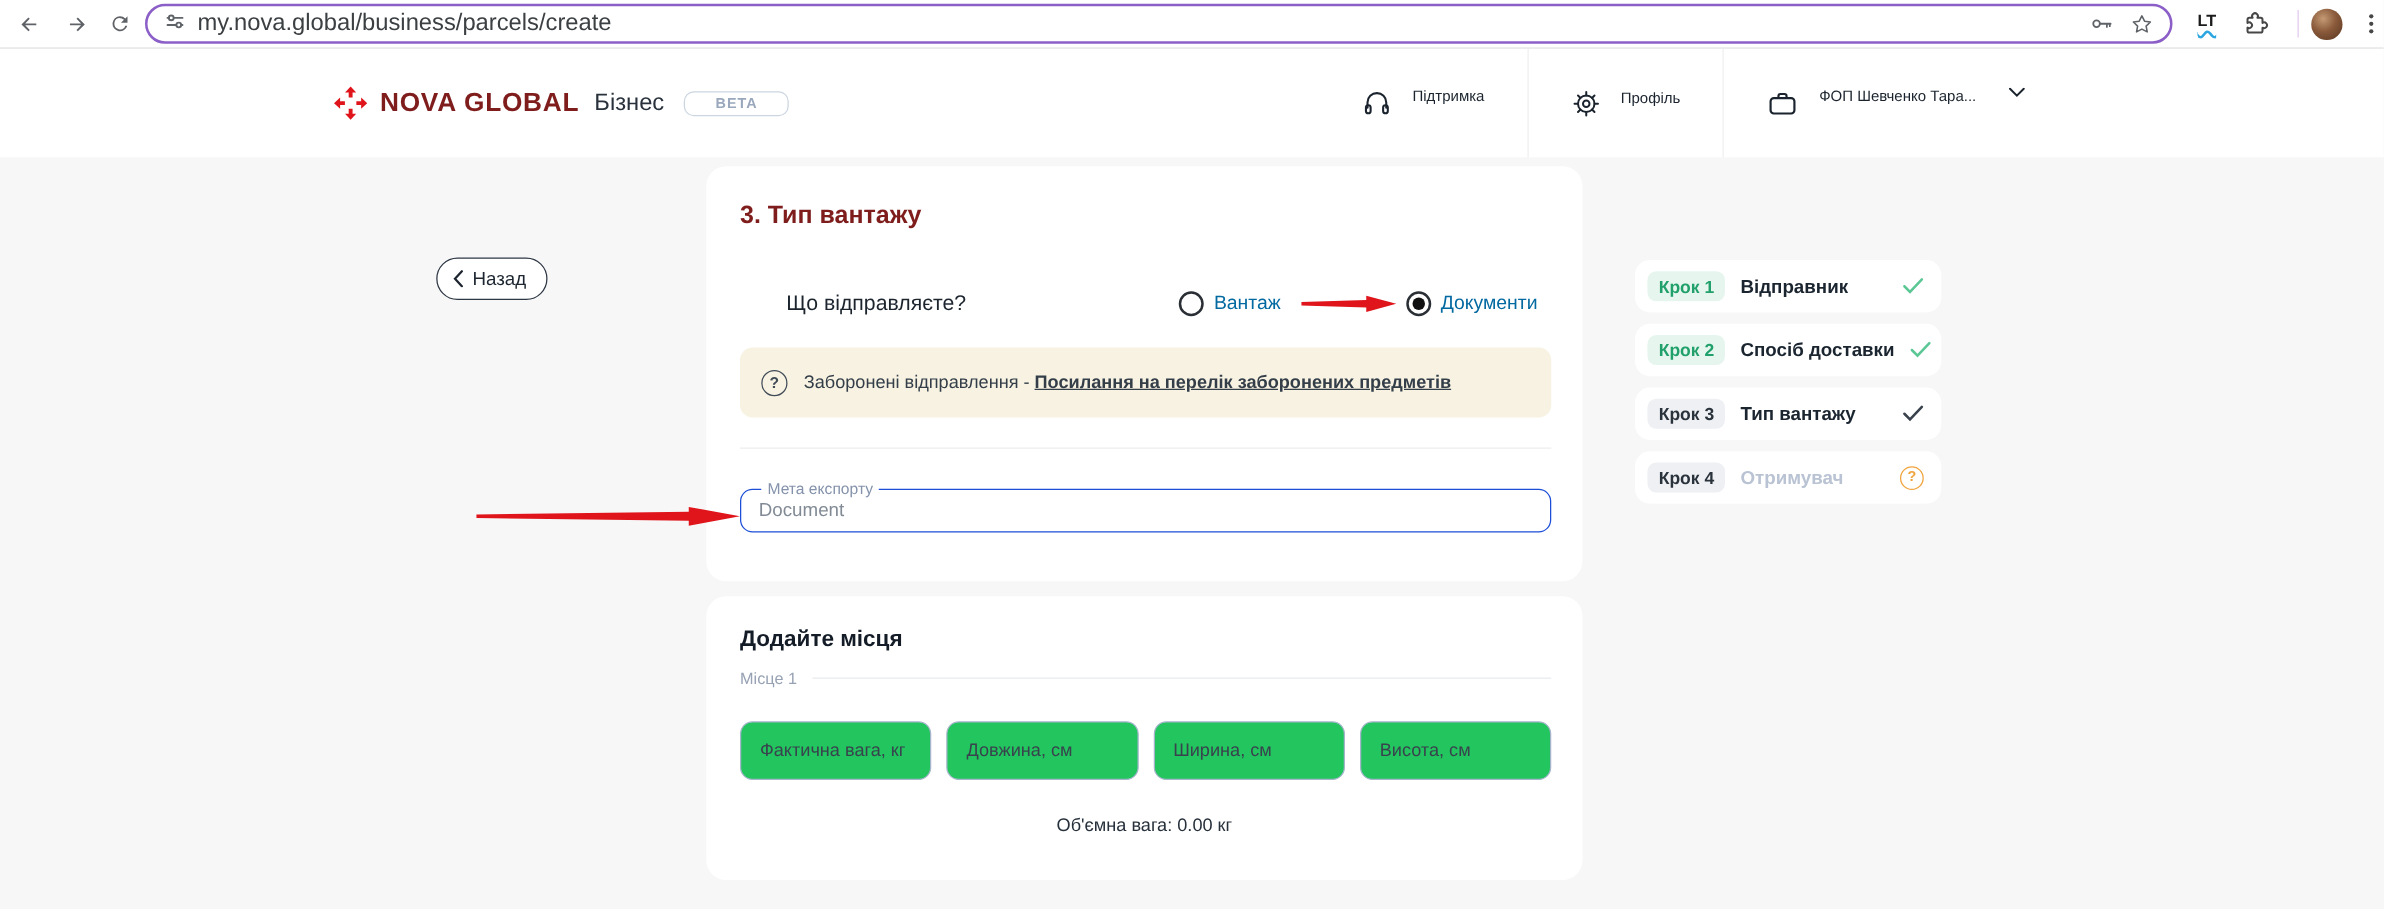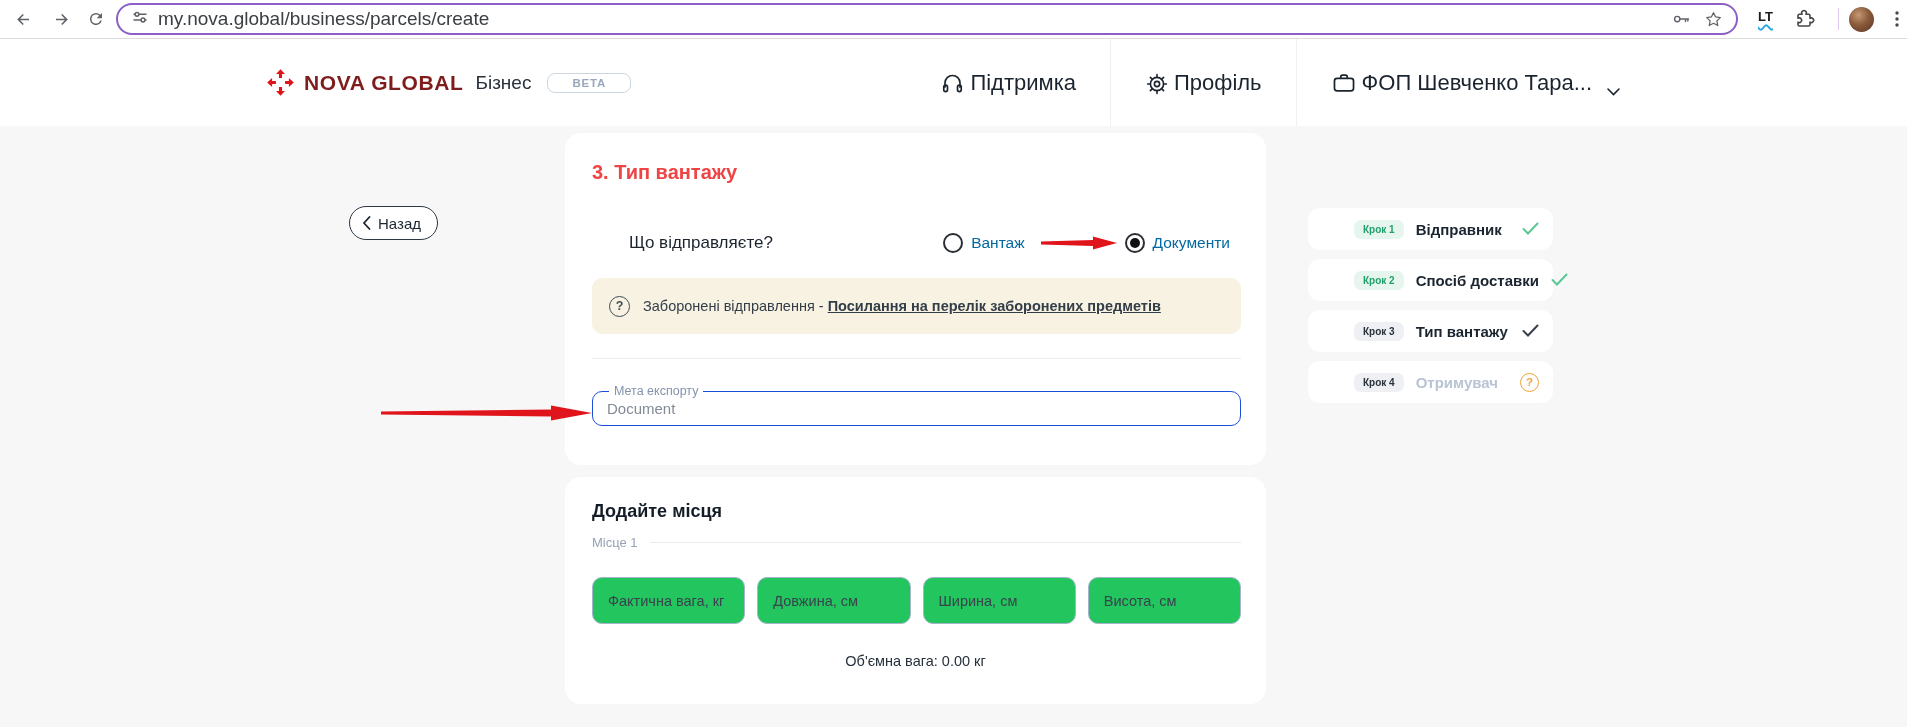--- a/index.html
+++ b/index.html
@@ -19,34 +19,34 @@
   .avatar { position:absolute; left:1849px; top:7px; width:25px; height:25px; border-radius:50%; background:radial-gradient(circle at 38% 32%, #c49a74 0%, #8a5a3b 45%, #57351f 100%); cursor:pointer; }
   .menu-dots { position:absolute; left:1888px; top:8px; cursor:pointer; }
 
   
   .header { position:absolute; left:0; top:39px; width:1907px; height:87px; background:#fff; }
   .brand { position:absolute; left:267px; top:0; height:87px; display:flex; align-items:center; gap:10px; }
   .brand .logo-text { font-size:21px; font-weight:800; letter-spacing:.6px; color:#7f1d1d; white-space:nowrap; }
   .brand .product { font-size:19px; color:#29323c; margin-left:2px; }
   .beta { font-size:11.5px; font-weight:700; letter-spacing:.8px; color:#9aa8bd; border:1.5px solid #ccd5e0; border-radius:8px; padding:3px 24px; margin-left:6px; }
   .hnav { position:absolute; right:287px; top:0; height:87px; display:flex; align-items:center; }
-  .hnav .item { display:flex; align-items:flex-end; gap:5px; font-size:22px; color:#1b242e; cursor:pointer; white-space:nowrap; }
+  .hnav .item { display:flex; align-items:flex-start; gap:16px; font-size:12px; color:#1b242e; cursor:pointer; white-space:nowrap; }
   .hnav .vdiv { width:1px; height:87px; background:#efefef; margin:0 34px; }
   .hnav .chev { margin-left:10px; }
 
   
   .page { position:absolute; left:0; top:126px; width:1907px; height:601px; background:#f7f7f8; }
 
   .back-btn { position:absolute; left:349px; top:80px; height:34px; padding:0 16px 0 12px; background:#fff; border:1.5px solid #2e3744; border-radius:17px; display:flex; align-items:center; gap:7px; font-size:15px; color:#1d2630; cursor:pointer; }
 
   .card { position:absolute; background:#fff; border-radius:16px; }
   .card1 { left:565px; top:7px; width:701px; height:332px; }
   .card2 { left:565px; top:351px; width:701px; height:227px; }
 
-  .card1 h2 { position:absolute; left:27px; top:28px; font-size:20px; font-weight:800; color:#ef4444; }
+  .card1 h2 { position:absolute; left:27px; top:28px; font-size:20px; font-weight:800; color:#7f1d1d; }
   .radio-row { position:absolute; left:27px; right:36px; top:96px; height:24px; display:flex; align-items:flex-end;margin-left:37px; }
   .q-label { font-size:17px; font-weight:500; color:#1c242e; }
   .radio-group { margin-left:auto; display:flex; align-items:center; }
   .radio { width:20px; height:20px; border:2px solid #2a2f35; border-radius:50%; position:relative; cursor:pointer; flex:none; }
   .radio.selected::after { content:""; position:absolute; left:3px; top:3px; width:10px; height:10px; border-radius:50%; background:#111; }
   .radio-label { font-size:15.5px; color:#0369a1; margin-left:8px; cursor:pointer; }
   .arrow-short { width:76px; height:14px; margin:0 8px 0 16px; flex:none; }
 
   .banner { position:absolute; left:27px; right:25px; top:145px; height:56px; background:#f7f2e2; border-radius:10px; display:flex; align-items:center; padding:0 17px; gap:13px; }
   .q-icon { width:21px; height:21px; border:1.4px solid #404b57; border-radius:50%; color:#404b57; font-size:12.5px; font-weight:700; display:flex; align-items:center; justify-content:center; flex:none; }
@@ -66,21 +66,21 @@
   .place-row .plabel { font-size:13px; color:#97a2b4; white-space:nowrap; }
   .place-row .pline { flex:1; height:1px; background:#e8ebef; }
   .dims { position:absolute; left:27px; right:25px; top:100px; height:47px; display:flex; gap:12px; }
   .dims input { flex:1; min-width:0; border:1px solid #a6b4cb; border-radius:10px; padding:0 15px; font-size:14.5px; color:#39434e; outline:none; font-family:"Liberation Sans", sans-serif; background:#22c55e; }
   .dims input::placeholder { color:#39434e; opacity:1; }
   .volume { position:absolute; left:0; right:0; top:176px; text-align:center; font-size:14.5px; color:#27313c; }
 
   
   .steps { position:absolute; left:1308px; top:82px; width:245px; }
   .step { height:42px; margin-bottom:9px; background:#fff; border-radius:12px; display:flex; align-items:center; padding:0 14px 0 10px; gap:12px; }
-  .step .badge { font-size:10px; font-weight:700; padding:4px 9px; border-radius:7px; white-space:nowrap;margin-left:36px; }
+  .step .badge { font-size:14px; font-weight:700; padding:4px 9px; border-radius:7px; white-space:nowrap; }
   .step .slabel { font-size:15px; font-weight:700; color:#1b2530; white-space:nowrap; }
   .step .sicon { margin-left:auto; display:flex; align-items:center; }
   .step .icon-check, .step .icon-q { display:none; }
   .step.st-done_green .badge { color:#21a06b; background:#e6f6ee; }
   .step.st-done_green .icon-check { display:block; } .step.st-done_green .icon-check path { stroke:#5bc795; }
   .step.st-done_dark .badge { color:#2a323c; background:#eef0f3; }
   .step.st-done_dark .icon-check { display:block; } .step.st-done_dark .icon-check path { stroke:#39424c; }
   .step.st-pending .badge { color:#2a323c; background:#eef0f3; }
   .step.st-pending .slabel { color:#b9c3d3; }
   .step.st-pending .icon-q { display:flex; width:19px; height:19px; border:1.6px solid #f0a43e; border-radius:50%; color:#f0a43e; font-size:11.5px; font-weight:700; align-items:center; justify-content:center; }

